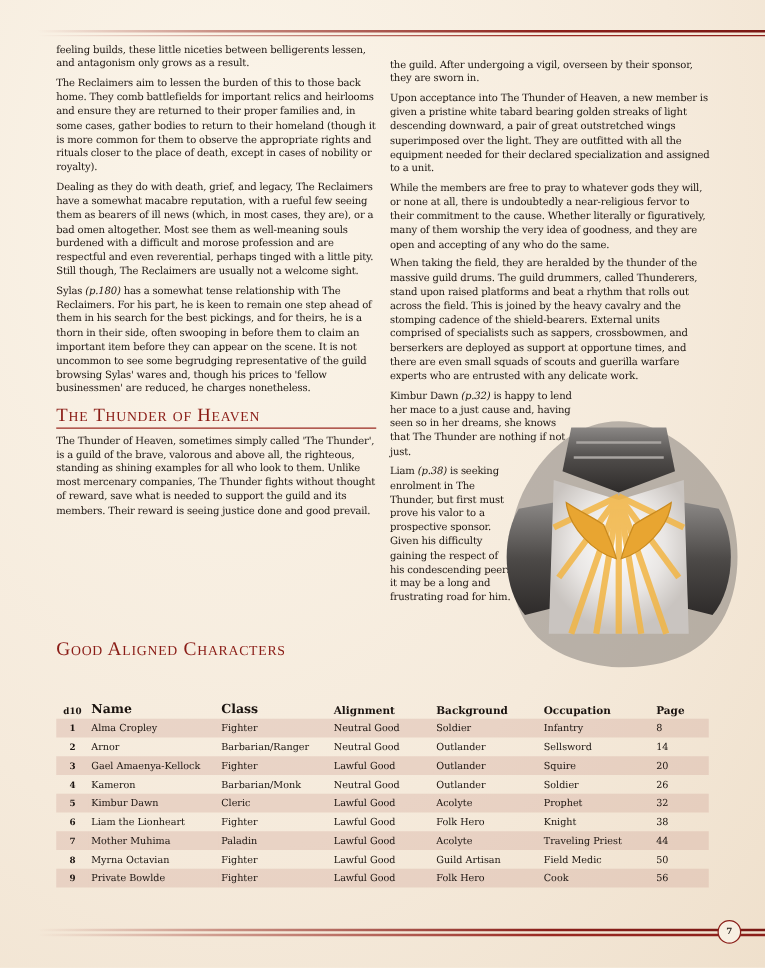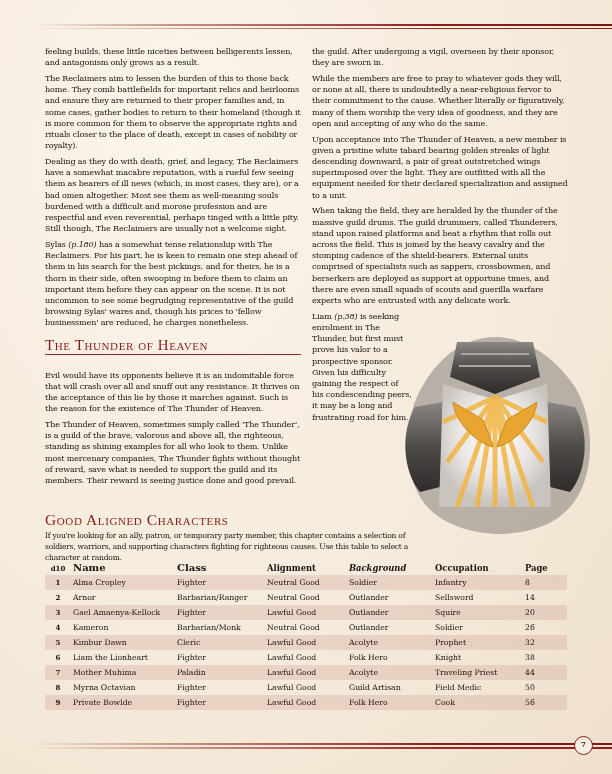--- a/index.html
+++ b/index.html
@@ -15,54 +15,54 @@
 
     
     .top-rule { position: absolute; left: 30px; right: 0; top: 24px; height: 7px; }
     .top-rule .r1 { position: absolute; left: 0; right: 0; top: 0; height: 2px;
       background: linear-gradient(to right, rgba(160,60,50,0) 0%, rgba(160,60,50,0.55) 25%, #8b1f1a 70%, #7a1814 100%); }
     .top-rule .r2 { position: absolute; left: 0; right: 0; top: 4px; height: 1px;
       background: linear-gradient(to right, rgba(160,60,50,0) 0%, rgba(160,60,50,0.45) 25%, #9a2a22 70%, #8b1f1a 100%); }
 
     
     .col { position: absolute; font-size: 8.05px; line-height: 11.2px; letter-spacing: -0.15px; }
-    .col-left { left: 45px; top: 46px; width: 256px; }
+    .col-left { left: 45px; top: 34px; width: 256px; }
     .col-right { left: 312px; top: 46px; width: 256px; }
     .col p { margin-bottom: 4.6px; text-align: left; }
     .col i { font-style: italic; }
 
     .section-title {
       font-family: "Liberation Serif", "DejaVu Serif", serif;
       color: #8a1c16;
       font-variant: small-caps;
       letter-spacing: 0.6px;
       font-weight: normal;
     }
     .h-thunder { font-size: 15px; line-height: 16px; margin-top: 8px; padding-bottom: 1px;
-      border-bottom: 1.5px solid #9a2a22; margin-bottom: 15px; }
+      border-bottom: 1.5px solid #9a2a22; margin-bottom: 4px; }
 
     .wrap-text { width: 148px; }
     .wrap-text.narrow { width: 100px; }
 
     
     .armor { position: absolute; left: 395px; top: 322px; width: 200px; height: 212px; }
 
     
     .h-good { position: absolute; left: 45px; top: 511px; font-size: 15.5px; line-height: 17px; }
     .intro { position: absolute; left: 45px; top: 530px; width: 380px; font-size: 7.5px; line-height: 11px; letter-spacing: -0.2px; }
 
     table.chars { position: absolute; left: 45px; top: 561px; width: 522px; border-collapse: collapse; font-size: 7.7px; }
     table.chars th { text-align: left; font-weight: bold; font-size: 8.4px; height: 14px; padding: 0 2px; vertical-align: bottom; padding-bottom: 2px; }
     table.chars th.big { font-size: 10px; }
     table.chars th.d10 { font-size: 7px; text-align: center; }
     table.chars td { height: 15px; padding: 0 2px; vertical-align: middle; }
     table.chars td.num { text-align: center; font-weight: bold; font-size: 7px; }
     table.chars tr.odd td { background: rgba(200,150,140,0.28); }
     .c-num { width: 26px; } .c-name { width: 104px; } .c-class { width: 90px; }
-    .c-align { width: 82px; } .c-bg { width: 86px; font-style: italic; } .c-occ { width: 90px; } .c-page { width: 44px; }
+    .c-align { width: 82px; } .c-bg { width: 86px; } .c-occ { width: 90px; } .c-page { width: 44px; }
 
     
     .foot-rule { position: absolute; left: 30px; right: 0; top: 743px; height: 7px; }
     .foot-rule .r1 { position: absolute; left: 0; right: 0; top: 0; height: 2px;
       background: linear-gradient(to right, rgba(160,60,50,0) 0%, rgba(160,60,50,0.5) 25%, #8b1f1a 70%, #7a1814 100%); }
     .foot-rule .r2 { position: absolute; left: 0; right: 0; top: 4px; height: 1.5px;
       background: linear-gradient(to right, rgba(160,60,50,0) 0%, rgba(160,60,50,0.45) 25%, #9a2a22 70%, #8b1f1a 100%); }
     .page-badge { position: absolute; left: 574px; top: 736px; width: 19px; height: 19px; border-radius: 50%;
       border: 1.6px solid #8b1f1a; background: #f8efe2; font-size: 7px; font-weight: bold; text-align: center; line-height: 16px; }
   </style>
@@ -76,29 +76,29 @@
       <div class="r2"></div>
     </div>
 
   <div class="col col-left">
     <p>feeling builds, these little niceties between belligerents lessen, and antagonism only grows as a result.</p>
     <p>The Reclaimers aim to lessen the burden of this to those back home. They comb battlefields for important relics and heirlooms and ensure they are returned to their proper families and, in some cases, gather bodies to return to their homeland (though it is more common for them to observe the appropriate rights and rituals closer to the place of death, except in cases of nobility or royalty).</p>
     <p>Dealing as they do with death, grief, and legacy, The Reclaimers have a somewhat macabre reputation, with a rueful few seeing them as bearers of ill news (which, in most cases, they are), or a bad omen altogether. Most see them as well-meaning souls burdened with a difficult and morose profession and are respectful and even reverential, perhaps tinged with a little pity. Still though, The Reclaimers are usually not a welcome sight.</p>
     <p><span>Sylas</span> <i>(p.180)</i><span> has a somewhat tense relationship with The Reclaimers. For his part, he is keen to remain one step ahead of them in his search for the best pickings, and for theirs, he is a thorn in their side, often swooping in before them to claim an important item before they can appear on the scene. It is not uncommon to see some begrudging representative of the guild browsing Sylas' wares and, though his prices to 'fellow businessmen' are reduced, he charges nonetheless.</span></p>
 
     <h2 class="section-title h-thunder">The Thunder of Heaven</h2>
-    <p>Evil would have its opponents believe it is an indomitable force that will crash over all and snuff out any resistance. It thrives on the acceptance of this lie by those it marches against. Such is the reason for the existence of The Thunder of Heaven.</p>
     <p>The Thunder of Heaven, sometimes simply called 'The Thunder', is a guild of the brave, valorous and above all, the righteous, standing as shining examples for all who look to them. Unlike most mercenary companies, The Thunder fights without thought of reward, save what is needed to support the guild and its members. Their reward is seeing justice done and good prevail.</p>
   </div>
 
   <div class="col col-right">
     <p>the guild. After undergoing a vigil, overseen by their sponsor, they are sworn in.</p>
+    <p>Upon acceptance into The Thunder of Heaven, a new member is given a pristine white tabard bearing golden streaks of light descending downward, a pair of great outstretched wings superimposed over the light. They are outfitted with all the equipment needed for their declared specialization and assigned to a unit.</p>
     <p>While the members are free to pray to whatever gods they will, or none at all, there is undoubtedly a near-religious fervor to their commitment to the cause. Whether literally or figuratively, many of them worship the very idea of goodness, and they are open and accepting of any who do the same.</p>
-    <p>Upon acceptance into The Thunder of Heaven, a new member is given a pristine white tabard bearing golden streaks of light descending downward, a pair of great outstretched wings superimposed over the light. They are outfitted with all the equipment needed for their declared specialization and assigned to a unit.</p>
     <p>When taking the field, they are heralded by the thunder of the massive guild drums. The guild drummers, called Thunderers, stand upon raised platforms and beat a rhythm that rolls out across the field. This is joined by the heavy cavalry and the stomping cadence of the shield-bearers. External units comprised of specialists such as sappers, crossbowmen, and berserkers are deployed as support at opportune times, and there are even small squads of scouts and guerilla warfare experts who are entrusted with any delicate work.</p>
+    <p class="wrap-text"><span>Kimbur Dawn</span> <i>(p.32)</i><span> is happy to lend her mace to a just cause and, having seen so in her dreams, she knows that The Thunder are nothing if not just.</span></p>
     <p class="wrap-text narrow"><span>Liam</span> <i>(p.38)</i><span> is seeking enrolment in The Thunder, but first must prove his valor to a prospective sponsor. Given his difficulty gaining the respect of his condescending peers, it may be a long and frustrating road for him.</span></p>
   </div>
 
   <svg class="armor" viewBox="0 0 200 212">
     <defs>
       <radialGradient id="glow" cx="50%" cy="42%" r="55%">
         <stop offset="0%" stop-color="#ffffff"></stop>
         <stop offset="60%" stop-color="#e9e6e4"></stop>
         <stop offset="100%" stop-color="#c9c4c0"></stop>
       </radialGradient>
@@ -129,21 +129,20 @@
       <line x1="100" y1="75" x2="138" y2="185"></line>
         <line x1="100" y1="75" x2="148" y2="140"></line>
       <line x1="100" y1="75" x2="152" y2="100"></line>
     </g>
 
     <path d="M98,125 C80,120 60,100 58,80 C70,88 80,92 88,98 C92,108 96,116 98,125Z" fill="#e8a531" stroke="#c98a1f" stroke-width="1"></path>
     <path d="M102,125 C120,120 140,100 142,80 C130,88 120,92 112,98 C108,108 104,116 102,125Z" fill="#e8a531" stroke="#c98a1f" stroke-width="1"></path>
   </svg>
 
   <h2 class="section-title h-good">Good Aligned Characters</h2>
-  <p class="intro">If you're looking for an ally, patron, or temporary party member, this chapter contains a selection of soldiers, warriors, and supporting characters fighting for righteous causes. Use this table to select a character at random.</p>
 
   <table class="chars">
     <thead>
       <tr>
         <th class="c-num d10">d10</th>
         <th class="c-name big">Name</th>
         <th class="c-class big">Class</th>
         <th class="c-align">Alignment</th>
         <th class="c-bg">Background</th>
         <th class="c-occ">Occupation</th>

